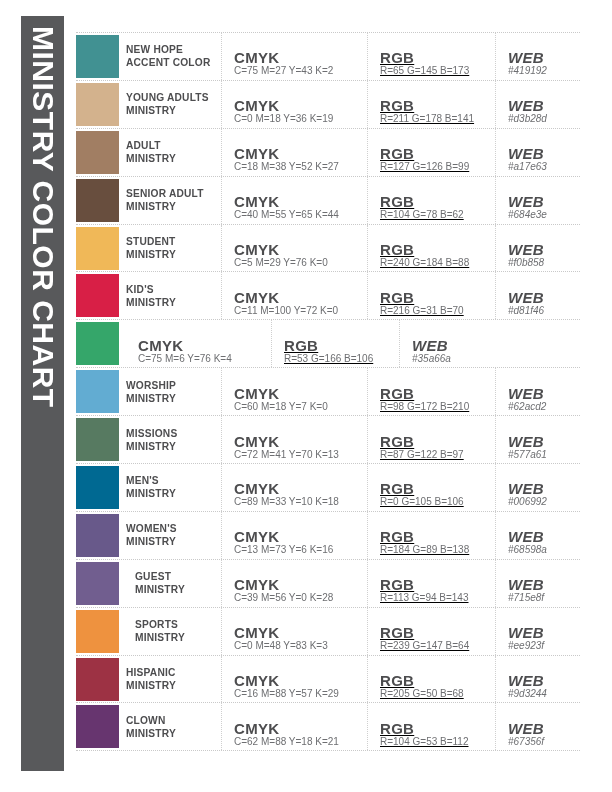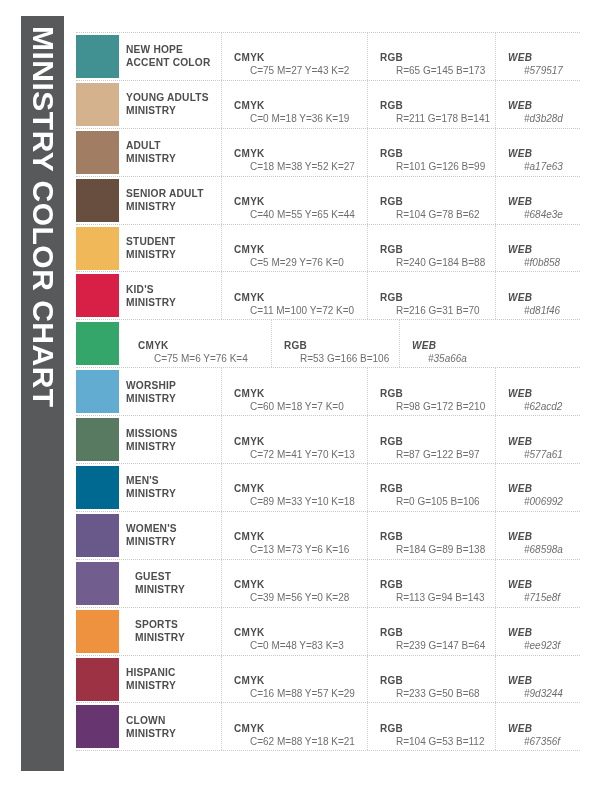--- a/index.html
+++ b/index.html
@@ -90,37 +90,36 @@
 
   .cell-val {
     display: flex;
     flex-direction: column;
     justify-content: center;
     box-sizing: border-box;
     padding-left: 12px;
     border-right: 1px dotted #cfcfcf;
   }
   .cell-cmyk { flex: 0 0 146px; width: 146px; }
-  .cell-rgb  { flex: 0 0 128px; width: 128px; }
+  .cell-rgb  { flex: 0 0 128px; width: 128px; text-decoration: underline; }
   .cell-web  { flex: 1 1 auto; border-right: none; font-style: italic; }
 
   .lbl {
     color: #4d4d4f;
-    font-size: 10px;
+    font-size: 15px;
     font-weight: bold;
     line-height: 13px;
     letter-spacing: 0.3px;
     margin-top: 17px;
   }
   .val {
     color: #6d6e71;
     font-size: 10px;
     line-height: 14px;
     white-space: nowrap;
-    margin-left: 16px;
   }
 </style>
 </head>
 <body>
 
 <div id="sidebar">
   <div id="sidebar-title">MINISTRY COLOR CHART</div>
 </div>
 
 <div id="chart">
@@ -135,21 +134,21 @@
       <div class="cell-val cell-cmyk">
         <div class="lbl">CMYK</div>
         <div class="val">C=75 M=27 Y=43 K=2</div>
       </div>
       <div class="cell-val cell-rgb">
         <div class="lbl">RGB</div>
         <div class="val">R=65 G=145 B=173</div>
       </div>
       <div class="cell-val cell-web">
         <div class="lbl">WEB</div>
-        <div class="val">#579517</div>
+        <div class="val">#419192</div>
       </div>
     </div>
     <div class="row">
       <div class="cell-swatch">
         <span class="swatch" style="background: rgb(211, 178, 141);"></span>
       </div>
       <div class="cell-name">
         <div class="nm">YOUNG ADULTS</div>
         <div class="nm">MINISTRY</div>
       </div>
@@ -173,21 +172,21 @@
       <div class="cell-name">
         <div class="nm">ADULT</div>
         <div class="nm">MINISTRY</div>
       </div>
       <div class="cell-val cell-cmyk">
         <div class="lbl">CMYK</div>
         <div class="val">C=18 M=38 Y=52 K=27</div>
       </div>
       <div class="cell-val cell-rgb">
         <div class="lbl">RGB</div>
-        <div class="val">R=101 G=126 B=99</div>
+        <div class="val">R=127 G=126 B=99</div>
       </div>
       <div class="cell-val cell-web">
         <div class="lbl">WEB</div>
         <div class="val">#a17e63</div>
       </div>
     </div>
     <div class="row">
       <div class="cell-swatch">
         <span class="swatch" style="background: rgb(104, 78, 62);"></span>
       </div>
@@ -400,21 +399,21 @@
       <div class="cell-name">
         <div class="nm">HISPANIC</div>
         <div class="nm">MINISTRY</div>
       </div>
       <div class="cell-val cell-cmyk">
         <div class="lbl">CMYK</div>
         <div class="val">C=16 M=88 Y=57 K=29</div>
       </div>
       <div class="cell-val cell-rgb">
         <div class="lbl">RGB</div>
-        <div class="val">R=233 G=50 B=68</div>
+        <div class="val">R=205 G=50 B=68</div>
       </div>
       <div class="cell-val cell-web">
         <div class="lbl">WEB</div>
         <div class="val">#9d3244</div>
       </div>
     </div>
     <div class="row">
       <div class="cell-swatch">
         <span class="swatch" style="background: rgb(103, 53, 111);"></span>
       </div>

